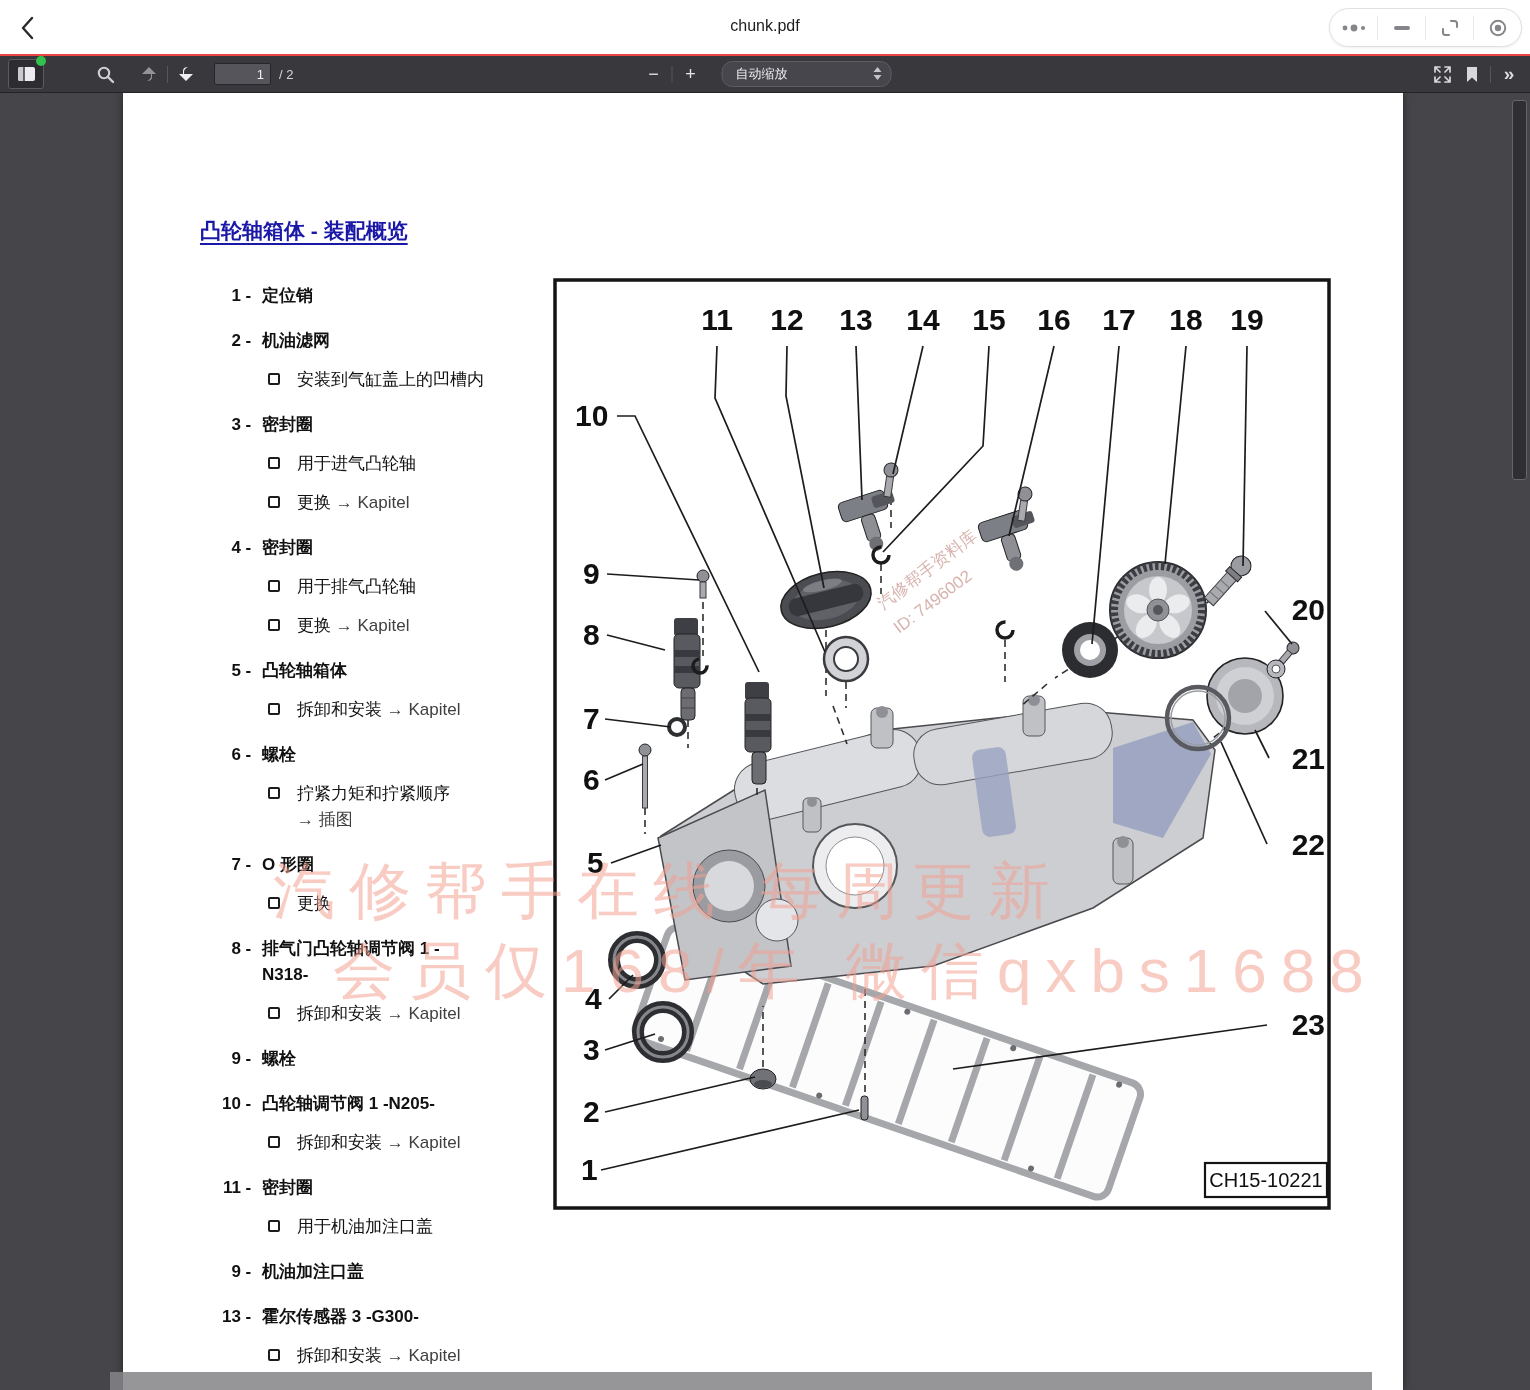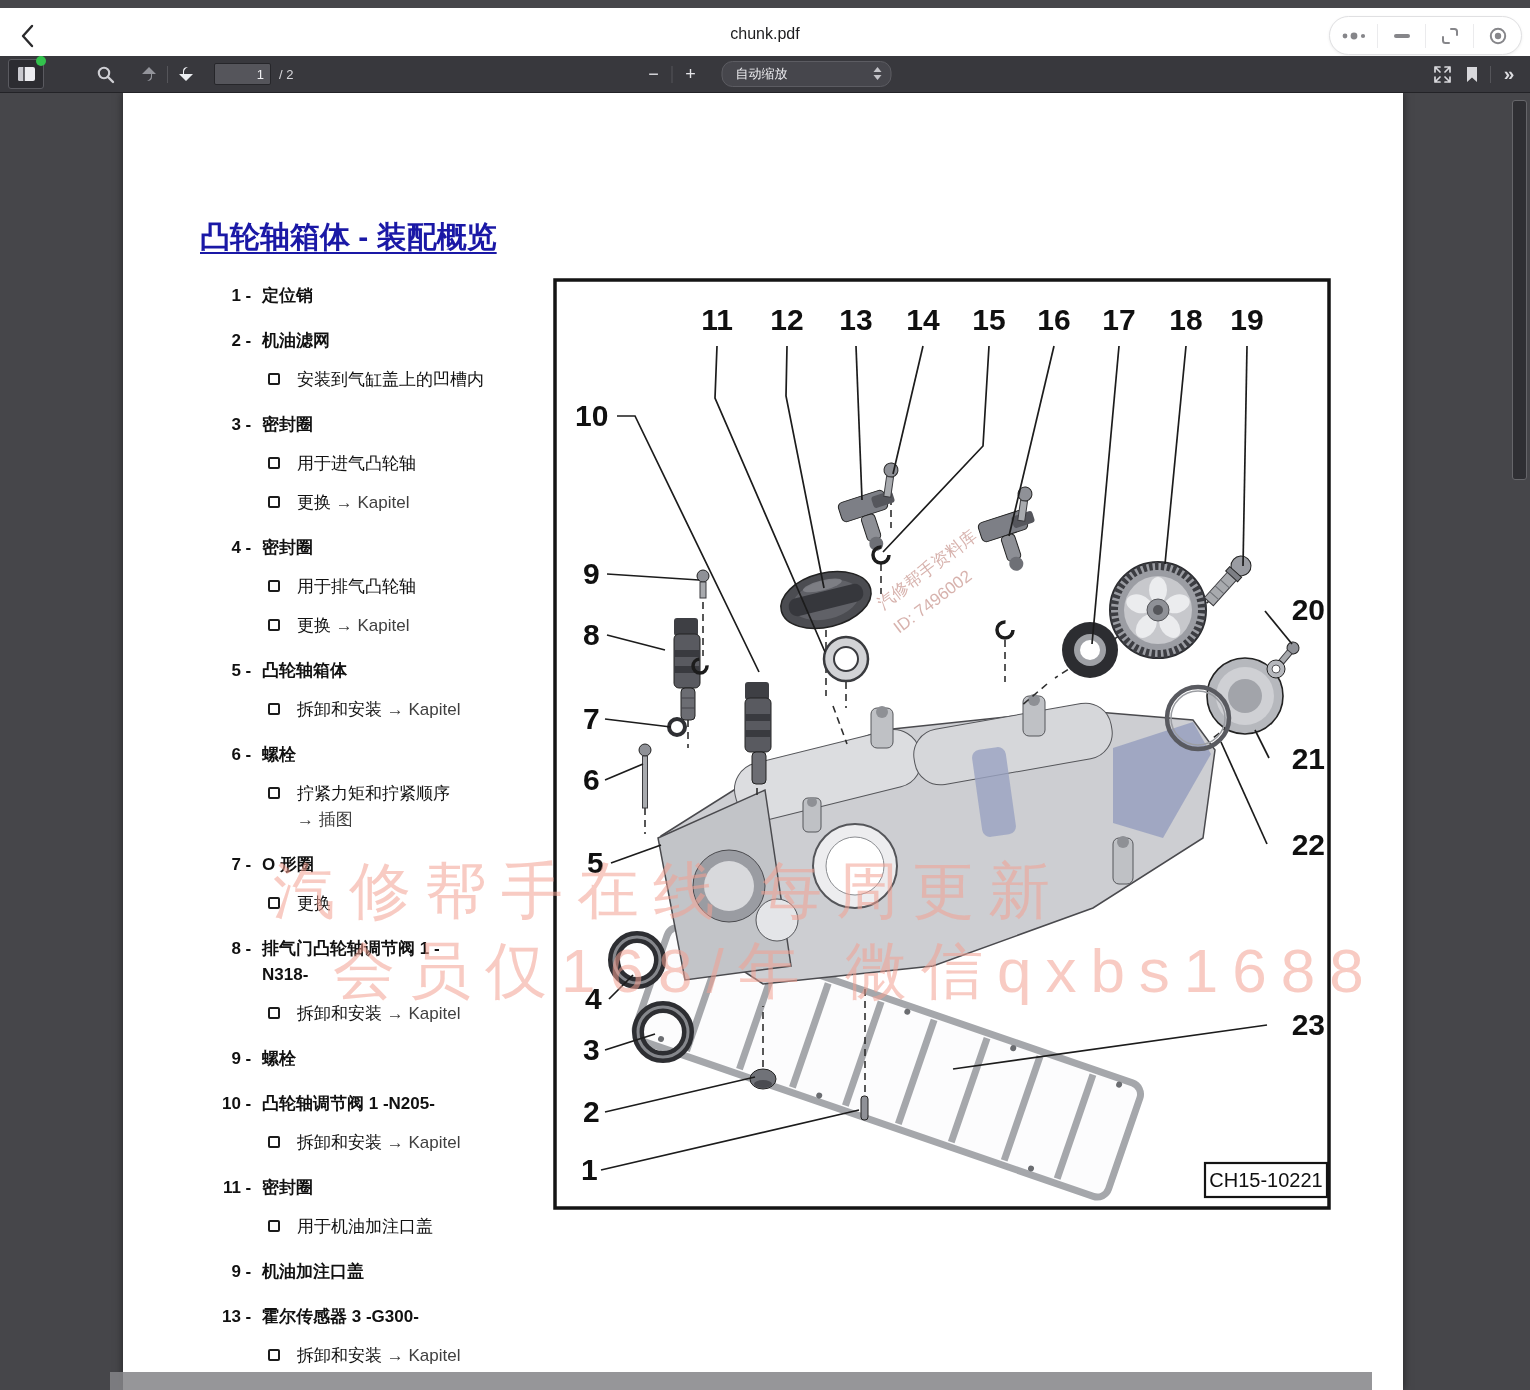--- a/index.html
+++ b/index.html
@@ -2,21 +2,21 @@
 <html><head>
 <meta charset="utf-8">
 <style>
   * { margin:0; padding:0; box-sizing:border-box; }
   html,body { width:1530px; height:1390px; overflow:hidden; background:#46464a;
     font-family:"Liberation Sans", sans-serif; }
   .window { position:relative; width:1530px; height:1390px; }
 
   
   .titlebar { position:absolute; left:0; top:0; width:100%; height:56px;
-    background:#ffffff; border-bottom:4px solid #ef4444; z-index:30;margin-top:8px; }
+    background:#ffffff; border-bottom:2px solid #ef4444; z-index:30; }
   .back-btn { position:absolute; left:14px; top:13px; width:30px; height:30px;
     display:flex; align-items:center; justify-content:center; cursor:pointer; }
   .doc-title { position:absolute; left:50%; top:17px; transform:translateX(-50%);
     font-size:16px; color:#1c1c1e; }
   .pill { position:absolute; right:8px; top:8px; height:39px; display:flex; align-items:center;
     background:#fff; border:1px solid #e0e0e2; border-radius:20px;
     box-shadow:0 1px 3px rgba(0,0,0,.07); overflow:hidden; }
   .pill .pbtn { width:47px; height:100%; display:flex; align-items:center; justify-content:center; cursor:pointer; }
   .pill .psep { width:1px; height:24px; background:#ebebed; }
 
@@ -49,21 +49,21 @@
   .sel-arr .dn { border-top:5px solid #c4c4c9; }
   .tb-right { position:absolute; right:6px; display:flex; align-items:center; }
   .chev2 { font-size:19px; color:#dcdce0; font-weight:bold; }
 
   
   .viewer { position:absolute; left:0; top:93px; width:1530px; height:1297px;
     background:#46464a; overflow:hidden; }
   .page { position:absolute; left:123px; top:0; width:1280px; height:1297px;
     background:#ffffff; box-shadow:0 0 8px rgba(0,0,0,.5); }
 
-  .heading { position:absolute; left:77px; top:124px; font-size:30px; font-weight:bold;
+  .heading { position:absolute; left:77px; top:124px; font-size:21px; font-weight:bold;
     color:#1a18a6; text-decoration:underline; text-underline-offset:5px;
     text-decoration-thickness:2px; }
 
   .parts-list { position:absolute; left:77px; top:190px; width:410px;
     font-size:17px; line-height:26px; color:#111; }
   .item { margin-top:19px; }
   .item:first-child { margin-top:0; }
   .item-head { display:flex; }
   .num { flex:none; width:56px; text-align:right; font-weight:bold; white-space:pre; }
   .ttl { margin-left:6px; font-weight:bold; max-width:218px; }

